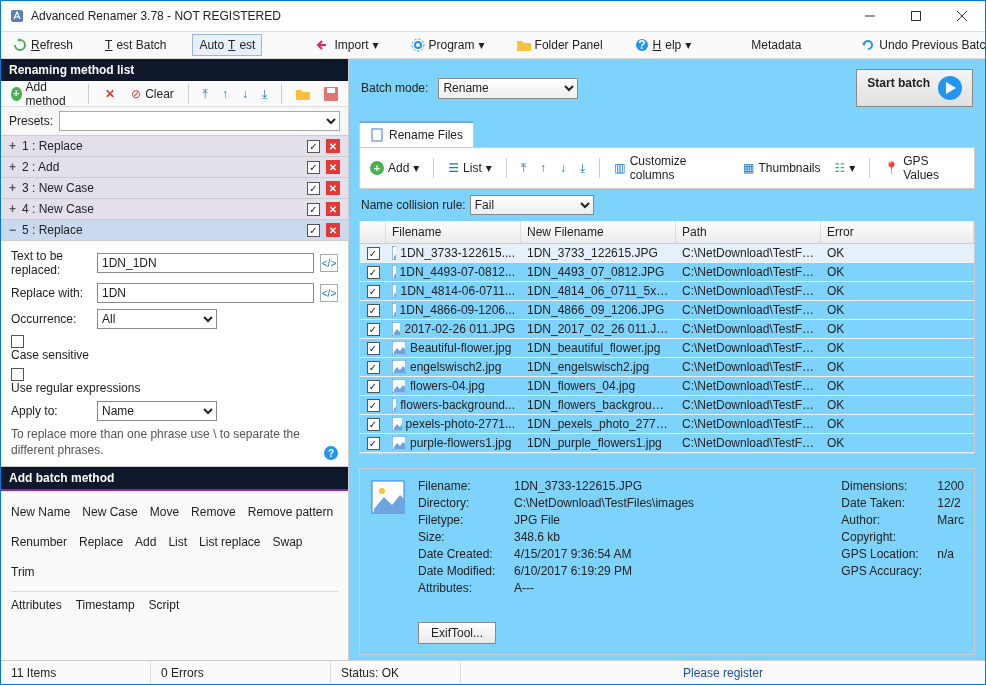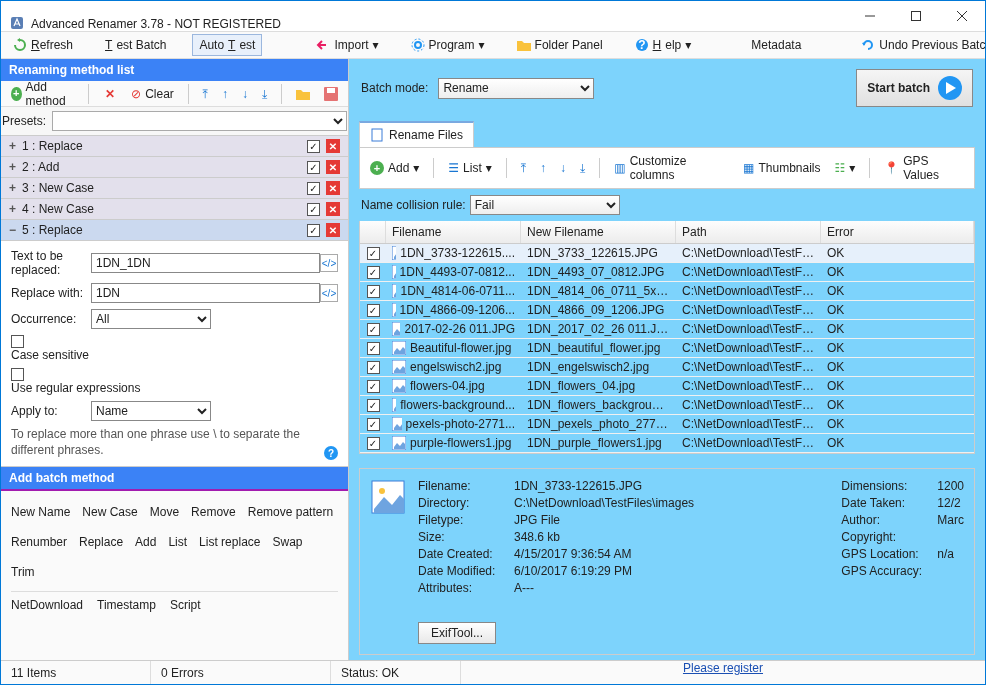--- a/index.html
+++ b/index.html
@@ -1,86 +1,86 @@
 <!DOCTYPE html>
 <html><head>
 <meta charset="utf-8">
 <style>
 *{box-sizing:border-box;margin:0;padding:0;font-family:"Segoe UI",Tahoma,sans-serif;font-size:12px;color:#222}
 body{background:#fff;width:986px;height:685px;border:1px solid #0078d7;display:flex;flex-direction:column;overflow:hidden}
-.titlebar{height:30px;display:flex;align-items:flex-end;padding:0 0 0 8px;background:#fff}
+.titlebar{height:30px;display:flex;align-items:center;padding:0 0 0 8px;background:#fff}
 .titlebar .ico{width:16px;height:16px;margin-right:6px}
 .titlebar .spacer{flex:1}
 .wbtn{width:46px;height:30px;display:flex;align-items:center;justify-content:center}
 .wbtn svg{width:10px;height:10px}
 .menubar{height:28px;border-top:1px solid #ddd;border-bottom:1px solid #ddd;display:flex;align-items:center;padding:0 6px;gap:20px;background:#fafafa}
 .mitem{padding:3px 6px;display:flex;align-items:center;gap:4px;white-space:nowrap}
 .mitem .u{text-decoration:underline}
 .sep{width:1px;height:20px;background:#ccc;margin:0 4px}
 .ico{display:inline-flex;align-items:center;justify-content:center}
 svg{display:block}
 .main{flex:1;display:flex;overflow:hidden}
 .left{width:348px;border-right:1px solid #ccc;display:flex;flex-direction:column;background:#f7f7f7}
-.panelhdr{background:#3b82f6;color:#fff;font-weight:bold;padding:4px 8px;font-size:12px}
+.panelhdr{background:#0f172a;color:#fff;font-weight:bold;padding:4px 8px;font-size:12px}
 .ltool{height:26px;display:flex;align-items:center;padding:0 6px;gap:6px;border-bottom:1px solid #ddd;background:#fafafa}
 .btn{display:flex;align-items:center;gap:4px;padding:2px 4px}
 .green{width:14px;height:14px;border-radius:50%;background:#4caf50;color:#fff;display:flex;align-items:center;justify-content:center;font-weight:bold;font-size:11px;line-height:1}
 .redx{width:14px;height:14px;display:flex;align-items:center;justify-content:center;color:#e53935;font-weight:bold}
-.presets{display:flex;align-items:center;padding:4px 1px;gap:6px}
+.presets{display:flex;align-items:center;padding:4px 8px;gap:6px}
 .presets select{flex:1;height:20px;border:1px solid #aaa;background:#fff}
 .methods{border-top:1px solid #ccc}
 .method{display:flex;align-items:center;padding:3px 8px;border-bottom:1px solid #ccc;background:#e3e0ec;gap:6px}
 .method.sel{background:#cbd9ef}
 .plus{color:#555;font-weight:bold}
 .mspacer{flex:1}
 .chk{width:13px;height:13px;border:1px solid #555;background:#fff;display:flex;align-items:center;justify-content:center;font-size:10px}
 .closebox{width:14px;height:14px;background:#e53935;color:#fff;display:flex;align-items:center;justify-content:center;font-size:10px;font-weight:bold}
 .mdetail{background:#fff;padding:8px 10px;border-bottom:1px solid #ccc;position:relative}
-.frow{display:flex;align-items:center;margin-bottom:6px;}
+.frow{display:flex;align-items:center;margin-bottom:6px;gap:6px}
 .flabel{width:80px}
 .finput{flex:1;height:20px;border:1px solid #888;padding:0 4px;background:#fff}
 .tag{width:18px;height:18px;border:1px solid #aaa;display:flex;align-items:center;justify-content:center;color:#1976d2;font-size:10px;background:#fff}
 .fsel{width:120px;height:20px;border:1px solid #888;background:#fff}
 .hint{margin-top:4px;color:#555;line-height:1.3}
 .helpico{position:absolute;right:10px;bottom:6px;width:14px;height:14px;border-radius:50%;background:#2196f3;color:#fff;display:flex;align-items:center;justify-content:center;font-size:10px;font-weight:bold}
 .addbatch{background:#fafafa;padding:6px 10px;border-top:2px solid #a21caf;flex:1}
 .ablist{display:flex;flex-wrap:wrap;gap:12px;margin-top:6px}
 .ablist span{padding:2px 0}
 .tabs2{display:flex;gap:14px;margin-top:10px;border-top:1px solid #ddd;padding-top:6px}
 .right{flex:1;display:flex;flex-direction:column;background:#7dd3fc}
 .rtop{display:flex;align-items:center;padding:10px 12px;gap:10px}
-.rsel{width:156px;height:21px;border:1px solid #888;background:linear-gradient(#fff,#eee)}
-.startbtn{margin-left:auto;padding:6px 10px;border:1px solid #888;background:linear-gradient(#f5f5f5,#e0e0e0);display:flex;align-items:center;gap:8px;font-weight:bold;font-size:14px}
+.rsel{width:140px;height:21px;border:1px solid #888;background:linear-gradient(#fff,#eee)}
+.startbtn{margin-left:auto;padding:6px 10px;border:1px solid #888;background:linear-gradient(#f5f5f5,#e0e0e0);display:flex;gap:8px;font-weight:bold;font-size:14px}
 .play{width:24px;height:24px;border-radius:50%;background:#2196f3;display:flex;align-items:center;justify-content:center}
 .rtabs{display:flex;padding-left:10px;margin-top:4px}
 .rtab{padding:5px 10px;border:1px solid #ccc;background:#fafafa;display:flex;align-items:center;gap:5px;border-bottom:none}
 .rtab.active{background:#fff;border-top:2px solid #7aa9e0}
 .rtoolbar{border:1px solid #ccc;margin:0 10px;padding:4px 6px;display:flex;align-items:center;gap:6px;background:#fff}
 .collrule{display:flex;align-items:center;padding:6px 12px;gap:4px}
-.collrule select{width:150px;height:20px;border:1px solid #888;background:linear-gradient(#fff,#eee)}
+.collrule select{width:124px;height:20px;border:1px solid #888;background:linear-gradient(#fff,#eee)}
 .grid{margin:0 10px;border:1px solid #ccc;border-top:none}
 .gh{display:flex;background:linear-gradient(#fdfdfd,#ececec);border-bottom:1px solid #ccc}
 .gh div{padding:4px 6px;border-right:1px solid #ddd}
 .c0{width:26px}.c1{width:135px}.c2{width:155px}.c3{width:145px}.c4{flex:1}
 .gr{display:flex;align-items:center;border-bottom:1px solid #f0f0f0}
 .gr.sel{background:#e6f0fb}
 .gr div{padding:2px 6px;white-space:nowrap;overflow:hidden;text-overflow:ellipsis}
 .gc0{width:26px;display:flex;justify-content:center}
 .gc1{width:135px;display:flex;align-items:center;gap:4px}
 .gc2{width:155px}.gc3{width:145px}.gc4{flex:1}
 .fileico{width:14px;height:14px}
 .details{margin:14px 10px 4px;border:1px solid #ccc;padding:10px;display:flex;gap:8px}
 .bigico{width:36px;height:36px;margin-right:4px}
 .dcol{display:flex;flex-direction:column;gap:3px}
 .dlabel{width:96px;display:inline-block}
 .dcol2{margin-left:auto}
 .exif{margin-top:24px;padding:3px 12px;border:1px solid #888;background:linear-gradient(#fff,#e8e8e8);width:max-content}
-.status{height:24px;border-top:1px solid #ccc;display:flex;background:#fafafa}
+.status{height:24px;border-top:1px solid #ccc;display:flex;align-items:center;background:#fafafa}
 .scell{padding:0 10px;border-right:1px solid #ddd;height:100%;display:flex;align-items:center}
-.reglink{color:#1a4fb3;text-decoration:underline;margin:0 auto}
+.reglink{color:#1a4fb3;margin:0 auto}
 .arrow{font-family:Arial}
 .folder{width:14px;height:12px}
 .gps{color:#aaa}
 </style>
 </head>
 <body>
 
 <div class="titlebar">
   <span class="ico">
       <svg width="16" height="16">
@@ -281,21 +281,21 @@
           <span>Remove pattern</span>
           <span>Renumber</span>
           <span>Replace</span>
           <span>Add</span>
           <span>List</span>
           <span>List replace</span>
           <span>Swap</span>
           <span>Trim</span>
         </div>
       <div class="tabs2" id="tabs2">
-          <span>NetDownload</span>
+          <span>Attributes</span>
           <span>Timestamp</span>
           <span>Script</span>
         </div>
     </div>
   </div>
 
   <div class="right">
     <div class="rtop">
       <span>Batch mode:</span>
       <select class="rsel"><option>Rename</option></select>

